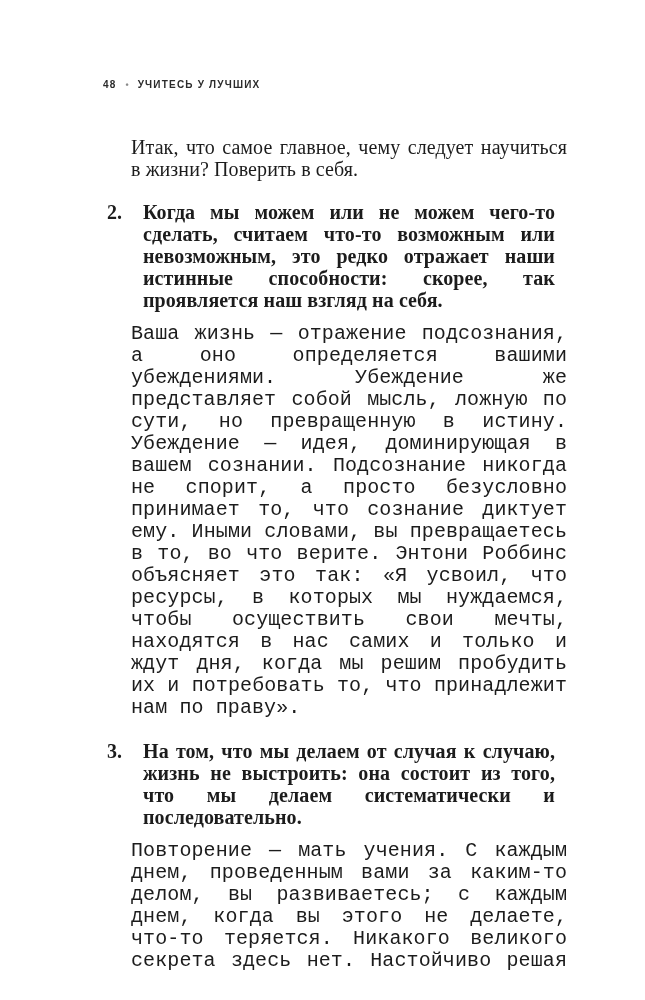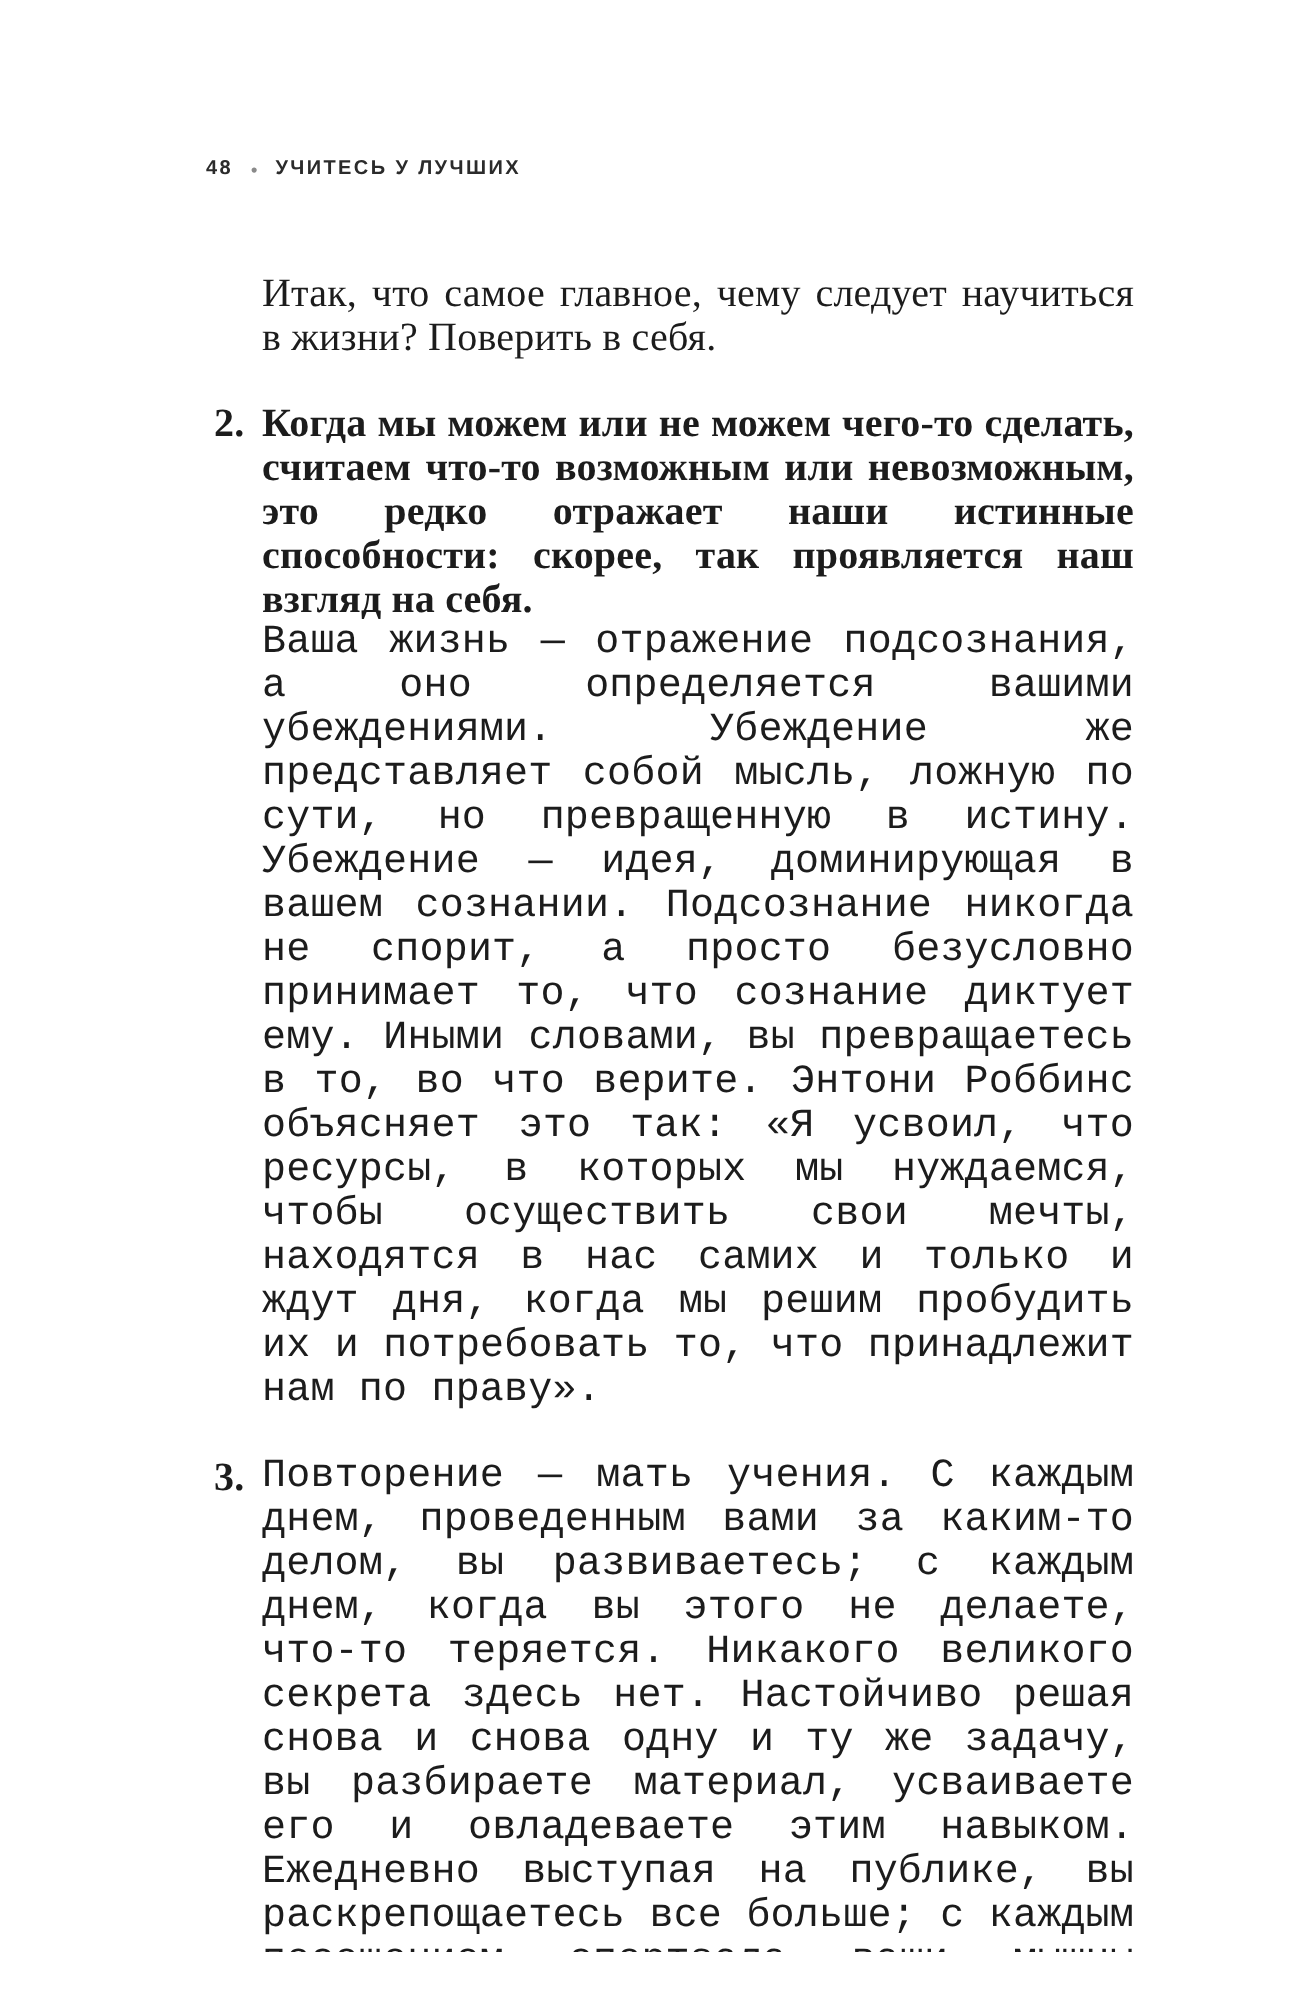--- a/index.html
+++ b/index.html
@@ -56,21 +56,21 @@
     margin-bottom: 0;
   }
   .item-number {
     position: absolute;
     left: -24px;
     top: 0;
     font-weight: bold;
   }
   .item-heading {
     font-weight: bold;
-    margin: 0;
+    margin: 12px;
   }
   .item-body {
     margin: 0;
     font-weight: normal;
     font-family: Liberation Mono, monospace;
   }
 </style>
 </head>
 <body>
 
@@ -87,18 +87,19 @@
     <p class="intro">Итак, что самое главное, чему следует научиться в жизни? Поверить в себя.</p>
 
     <div class="numbered-item">
       <span class="item-number">2.</span>
       <p class="item-heading">Когда мы можем или не можем чего-то сделать, считаем что-то возможным или невозможным, это редко отражает наши истинные способности: скорее, так проявляется наш взгляд на себя.</p>
       <p class="item-body">Ваша жизнь — отражение подсознания, а оно определяется вашими убеждениями. Убеждение же представляет собой мысль, ложную по сути, но превращенную в истину. Убеждение — идея, доминирующая в вашем сознании. Подсознание никогда не спорит, а просто безусловно принимает то, что сознание диктует ему. Иными словами, вы превращаетесь в то, во что верите. Энтони Роббинс объясняет это так: «Я усвоил, что ресурсы, в которых мы нуждаемся, чтобы осуществить свои мечты, находятся в нас самих и только и ждут дня, когда мы решим пробудить их и потребовать то, что принадлежит нам по праву».</p>
     </div>
 
     <div class="numbered-item">
       <span class="item-number">3.</span>
+      <p class="item-heading">На том, что мы делаем от случая к случаю, жизнь не выстроить: она состоит из того, что мы делаем систематически и последовательно.</p>
       <p class="item-body">Повторение — мать учения. С каждым днем, проведенным вами за каким-то делом, вы развиваетесь; с каждым днем, когда вы этого не делаете, что-то теряется. Никакого великого секрета здесь нет. Настойчиво решая снова и снова одну и ту же задачу, вы разбираете материал, усваиваете его и овладеваете этим навыком. Ежедневно выступая на публике, вы раскрепощаетесь все больше; с каждым посещением спортзала ваши мышцы становятся все рельефнее; чем</p>
     </div>
 
   </div>
 
 </div>
 
 </body></html>

